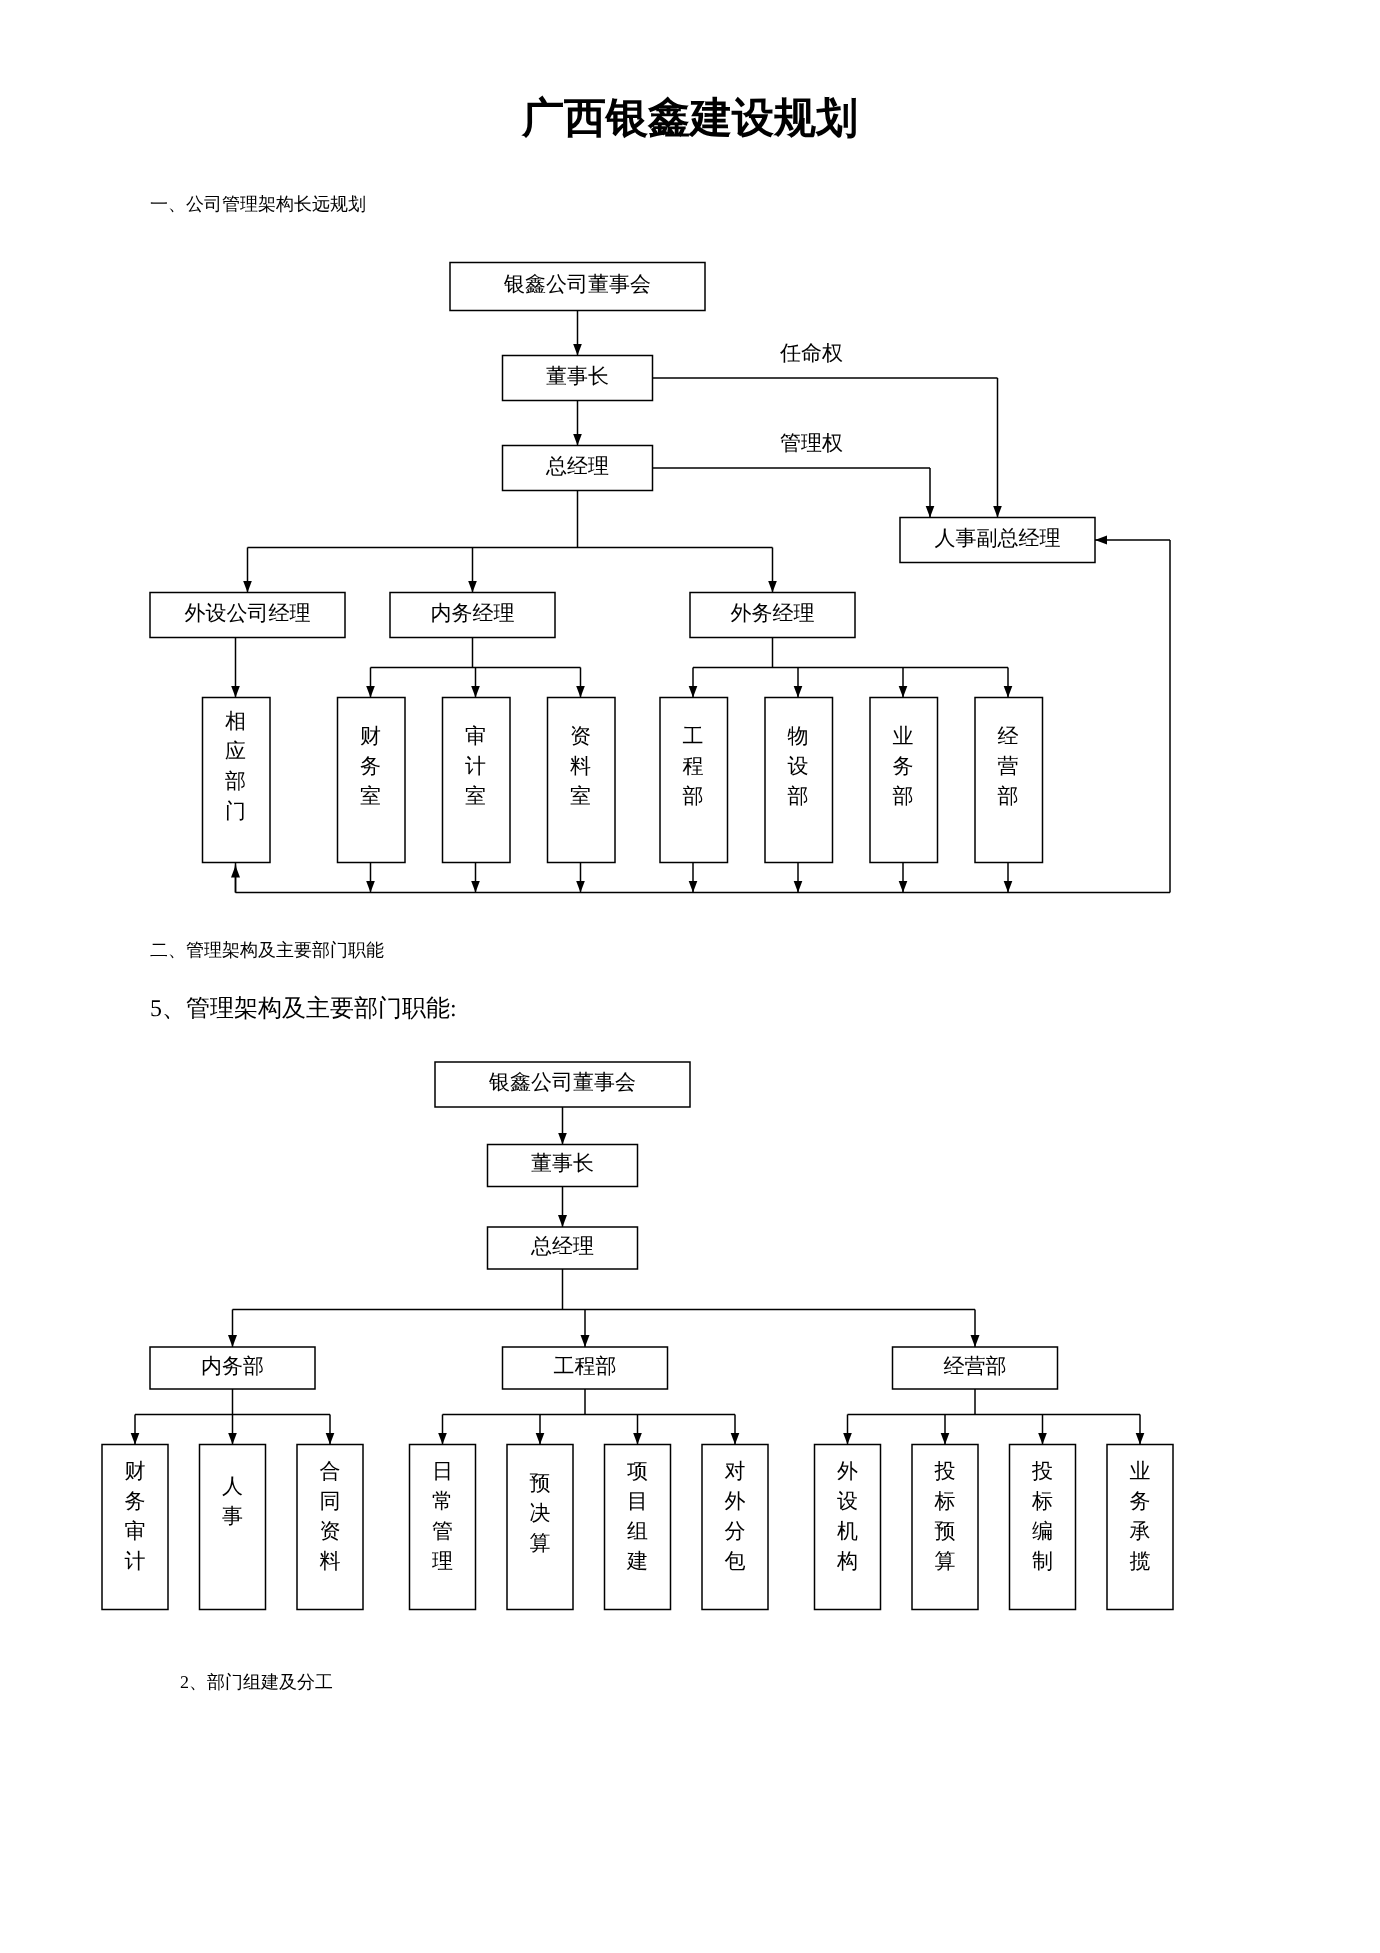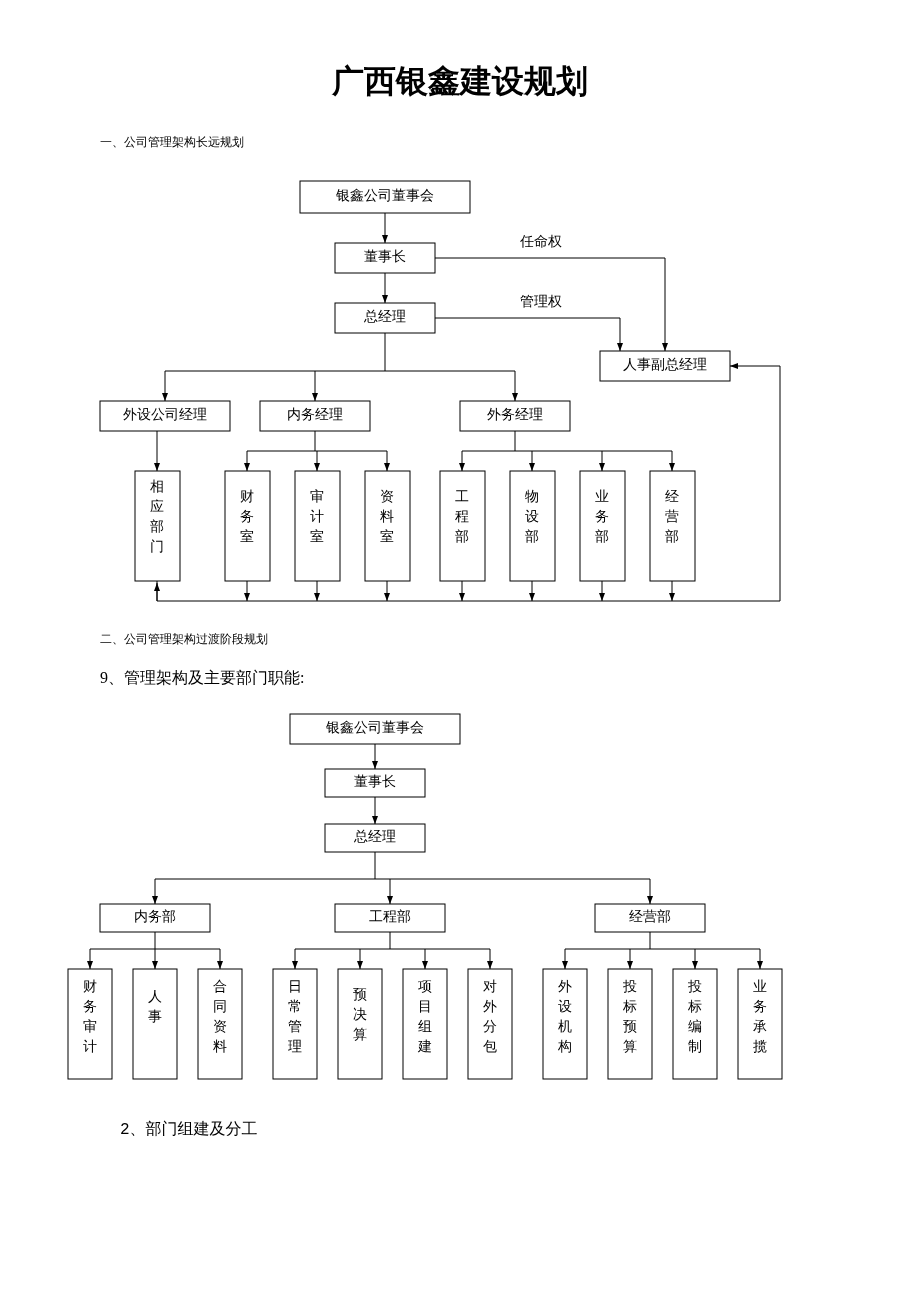--- a/index.html
+++ b/index.html
@@ -5,36 +5,35 @@
   body {
     font-family: "SimSun", "宋体", serif;
     background: #fff;
     margin: 0;
     padding: 40px 20px;
     width: 920px;
     box-sizing: border-box;
   }
   h1 {
     text-align: center;
-    font-size: 32px;
+    font-size: 28px;
     font-weight: bold;
     margin: 20px 0 30px 0;
   }
   .section-heading {
     font-size: 12px;
     margin: 10px 0 20px 80px;
   }
   .sub-heading {
     font-size: 16px;
     margin: 10px 0 20px 80px;
   }
   .sub-heading2 {
-    font-size: 16px;
+    font-size: 12px;
     margin: 20px 0 20px 100px;
-    font-family: Liberation Mono, monospace;
   }
   svg { display: block; margin: 0 auto; }
   .box {
     fill: #fff;
     stroke: #000;
     stroke-width: 1;
   }
   .lbl {
     font-family: "SimSun", "宋体", serif;
     font-size: 14px;
@@ -150,22 +149,22 @@
     <text x="167" y="330"><tspan x="167" dy="0">财</tspan><tspan x="167" dy="20">务</tspan><tspan x="167" dy="20">室</tspan></text>
     <text x="237" y="330"><tspan x="237" dy="0">审</tspan><tspan x="237" dy="20">计</tspan><tspan x="237" dy="20">室</tspan></text>
     <text x="307" y="330"><tspan x="307" dy="0">资</tspan><tspan x="307" dy="20">料</tspan><tspan x="307" dy="20">室</tspan></text>
     <text x="382" y="330"><tspan x="382" dy="0">工</tspan><tspan x="382" dy="20">程</tspan><tspan x="382" dy="20">部</tspan></text>
     <text x="452" y="330"><tspan x="452" dy="0">物</tspan><tspan x="452" dy="20">设</tspan><tspan x="452" dy="20">部</tspan></text>
     <text x="522" y="330"><tspan x="522" dy="0">业</tspan><tspan x="522" dy="20">务</tspan><tspan x="522" dy="20">部</tspan></text>
     <text x="592" y="330"><tspan x="592" dy="0">经</tspan><tspan x="592" dy="20">营</tspan><tspan x="592" dy="20">部</tspan></text>
   </g>
 </svg>
 
-<div class="section-heading">二、公司管理架构过渡阶段规划</div>
-<div class="sub-heading">9、管理架构及主要部门职能:</div>
+<div class="section-heading">二、管理架构及主要部门职能</div>
+<div class="sub-heading">5、管理架构及主要部门职能:</div>
 
 <svg width="800" height="390" viewBox="0 0 800 390">
   <defs>
     <marker id="ah2" markerWidth="10" markerHeight="10" refX="8" refY="3" orient="auto">
       <path d="M0,0 L8,3 L0,6 Z" fill="#000"></path>
     </marker>
   </defs>
 
   <rect class="box" x="230" y="5" width="170" height="30"></rect>
   <text class="lbl" x="315" y="20">银鑫公司董事会</text>

